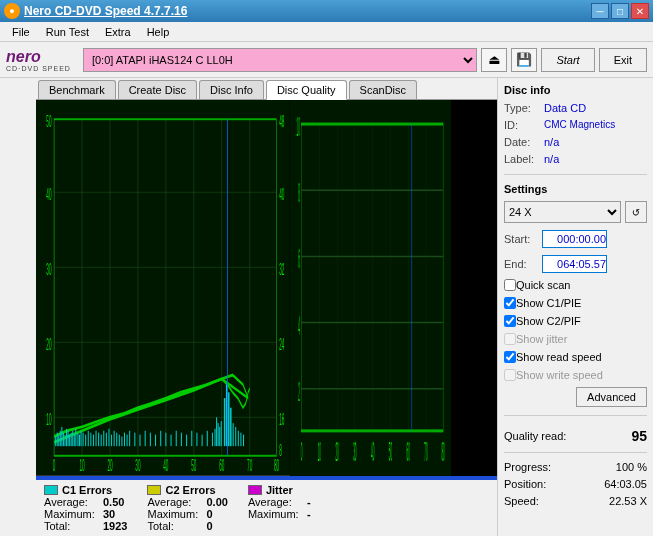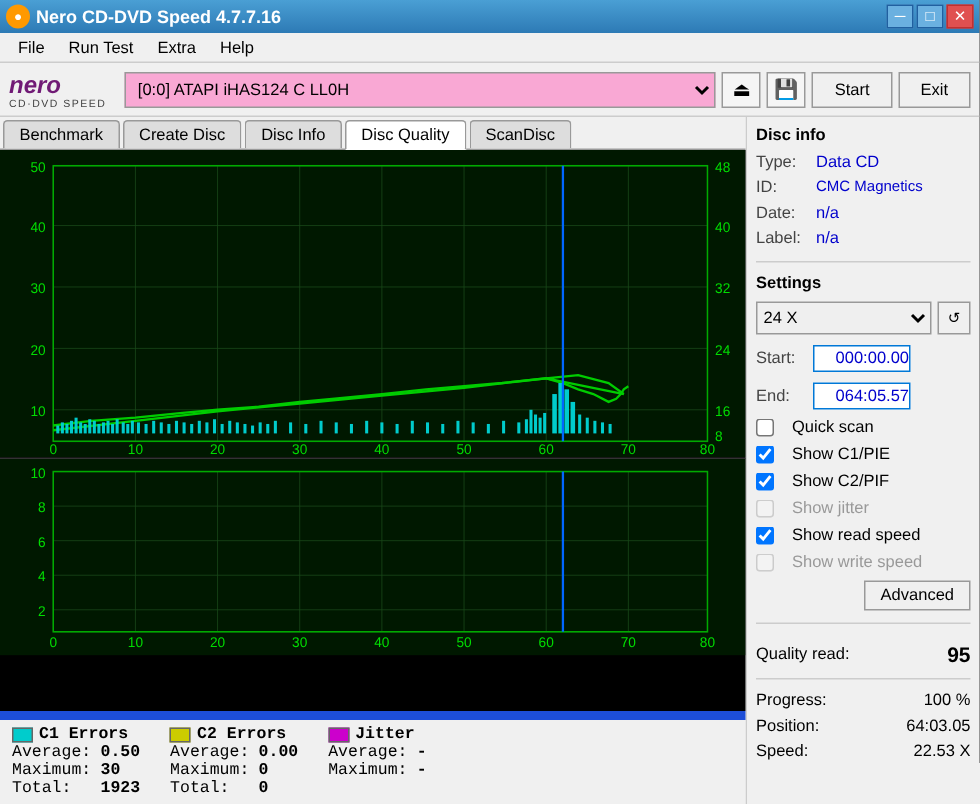--- a/index.html
+++ b/index.html
@@ -2,61 +2,61 @@
 <html><head>
   <meta charset="utf-8">
   <style>
     * { box-sizing: border-box; margin: 0; padding: 0; }
     body { width: 653px; height: 536px; font-family: 'Segoe UI', Tahoma, sans-serif; font-size: 11px; background: #f0f0f0; overflow: hidden; }
     
     
     .title-bar { background: linear-gradient(to bottom, #4a9fd4, #2d7ab5); height: 22px; display: flex; align-items: center; justify-content: space-between; padding: 0 4px; }
     .title-bar-left { display: flex; align-items: center; gap: 4px; }
     .title-icon { width: 16px; height: 16px; background: #f90; border-radius: 50%; font-size: 9px; display: flex; align-items: center; justify-content: center; color: white; }
-    .title-text { color: white; font-size: 12px; font-weight: bold; }
+    .title-text { color: white; font-size: 12px; font-weight: bold; text-decoration: underline; }
     .title-controls { display: flex; gap: 2px; }
     .title-btn { width: 18px; height: 16px; background: #6ab0e0; border: 1px solid #2060a0; color: white; font-size: 10px; cursor: pointer; display: flex; align-items: center; justify-content: center; }
     .title-btn.close { background: #e05050; border-color: #c03030; }
     
     
     .menu-bar { background: #f0f0f0; height: 20px; display: flex; align-items: center; padding: 0 4px; border-bottom: 1px solid #ccc; }
     .menu-item { padding: 2px 8px; font-size: 11px; cursor: pointer; }
     
     
     .toolbar { background: #f0f0f0; height: 36px; display: flex; align-items: center; padding: 2px 6px; gap: 4px; border-bottom: 1px solid #ccc; }
     .logo-area { display: flex; flex-direction: column; align-items: flex-start; margin-right: 8px; }
     .logo-nero { font-size: 18px; font-weight: bold; color: #000; font-style: italic; line-height: 1; }
     .logo-sub { font-size: 7px; color: #444; letter-spacing: 1px; }
     .drive-select { flex: 1; height: 24px; font-size: 11px; border: 1px solid #999; background: #f9a8d4; padding: 0 4px; }
     .toolbar-icon-btn { width: 26px; height: 24px; border: 1px solid #999; background: #f5f5f5; cursor: pointer; display: flex; align-items: center; justify-content: center; font-size: 13px; }
-    .start-btn { background: #f0f0f0; border: 1px solid #999; padding: 3px 14px; font-size: 11px; cursor: pointer; height: 24px; }
+    .start-btn { background: #f0f0f0; border: 1px solid #999; padding: 3px 14px; font-size: 11px; cursor: pointer; height: 24px; font-style: italic; }
     .exit-btn { background: #f0f0f0; border: 1px solid #999; padding: 3px 14px; font-size: 11px; cursor: pointer; height: 24px; }
     
     
-    .main-content { display: flex; height: calc(536px - 22px - 20px - 36px); }
+    .main-content { display: flex; height: calc(536px - 22px - 20px - 36px); padding-left: 36px; }
     
     
     .left-panel { flex: 1; display: flex; flex-direction: column; border-right: 1px solid #ccc; }
     
     
     .tabs { display: flex; background: #f0f0f0; border-bottom: 1px solid #999; padding-top: 2px; }
     .tab { padding: 3px 10px; border: 1px solid #999; border-bottom: none; background: #ddd; cursor: pointer; font-size: 11px; margin-left: 2px; border-radius: 3px 3px 0 0; }
     .tab.active { background: white; border-bottom: 1px solid white; margin-bottom: -1px; z-index: 1; }
     
     
-    .charts-area { flex: 1; background: #000; position: relative; display: flex; flex-direction: column; }
+    .charts-area { flex: 1; background: #000; position: relative; display: flex; }
     
     
     .top-chart { flex: 0 0 55%; position: relative; border-bottom: 1px solid #333; }
     
     
     .bottom-chart { flex: 0 0 35%; position: relative; }
     
     
-    .legend-area { background: #f0f0f0; border-top: 6px solid #1d4ed8; padding: 4px 8px; display: flex; gap: 20px; font-family: Liberation Mono, monospace; }
+    .legend-area { background: #f0f0f0; border-top: 4px solid #1d4ed8; padding: 4px 8px; display: flex; gap: 20px; }
     .legend-group { display: flex; flex-direction: column; }
     .legend-title { display: flex; align-items: center; gap: 4px; font-size: 11px; font-weight: bold; }
     .legend-color { width: 14px; height: 10px; border: 1px solid #666; }
     .legend-row { display: flex; gap: 4px; font-size: 11px; }
     .legend-label { width: 55px; }
     .legend-value { font-weight: bold; }
     
     
     .right-panel { width: 155px; padding: 6px; display: flex; flex-direction: column; gap: 4px; background: #f0f0f0; }
     
@@ -66,21 +66,21 @@
     .info-value { color: #0000cc; font-weight: normal; }
     .info-value.blue { color: #0000cc; }
     .speed-row { display: flex; gap: 4px; align-items: flex-start; }
     .speed-select { flex: 1; height: 22px; font-size: 11px; border: 1px solid #999; }
     .refresh-btn { width: 22px; height: 22px; border: 1px solid #999; background: #f0f0f0; display: flex; align-items: center; justify-content: center; font-size: 10px; cursor: pointer; }
     
     .time-row { display: flex; align-items: center; margin-top: 3px; }
     .time-label { width: 38px; font-size: 11px; color: #444; }
     .time-input { width: 65px; height: 18px; font-size: 11px; border: 1px solid #0078d7; background: white; text-align: right; color: #0000cc; }
     
-    .checkbox-row { display: flex; align-items: center; gap: 12px; font-size: 11px; margin-top: 2px; }
+    .checkbox-row { display: flex; align-items: center; gap: 0; font-size: 11px; margin-top: 2px; }
     .checkbox-row input[type="checkbox"] { width: 12px; height: 12px; }
     .checkbox-row.disabled { color: #999; }
     
     .advanced-btn { background: #f0f0f0; border: 1px solid #999; padding: 3px 10px; font-size: 11px; cursor: pointer; align-self: flex-end; margin-top: 2px; }
     
     .quality-row { display: flex; align-items: center; margin-top: 4px; font-size: 11px; }
     .quality-label { flex: 1; }
     .quality-value { font-weight: bold; font-size: 14px; }
     .progress-row { display: flex; justify-content: space-between; font-size: 11px; margin-bottom: 1px; }
     

